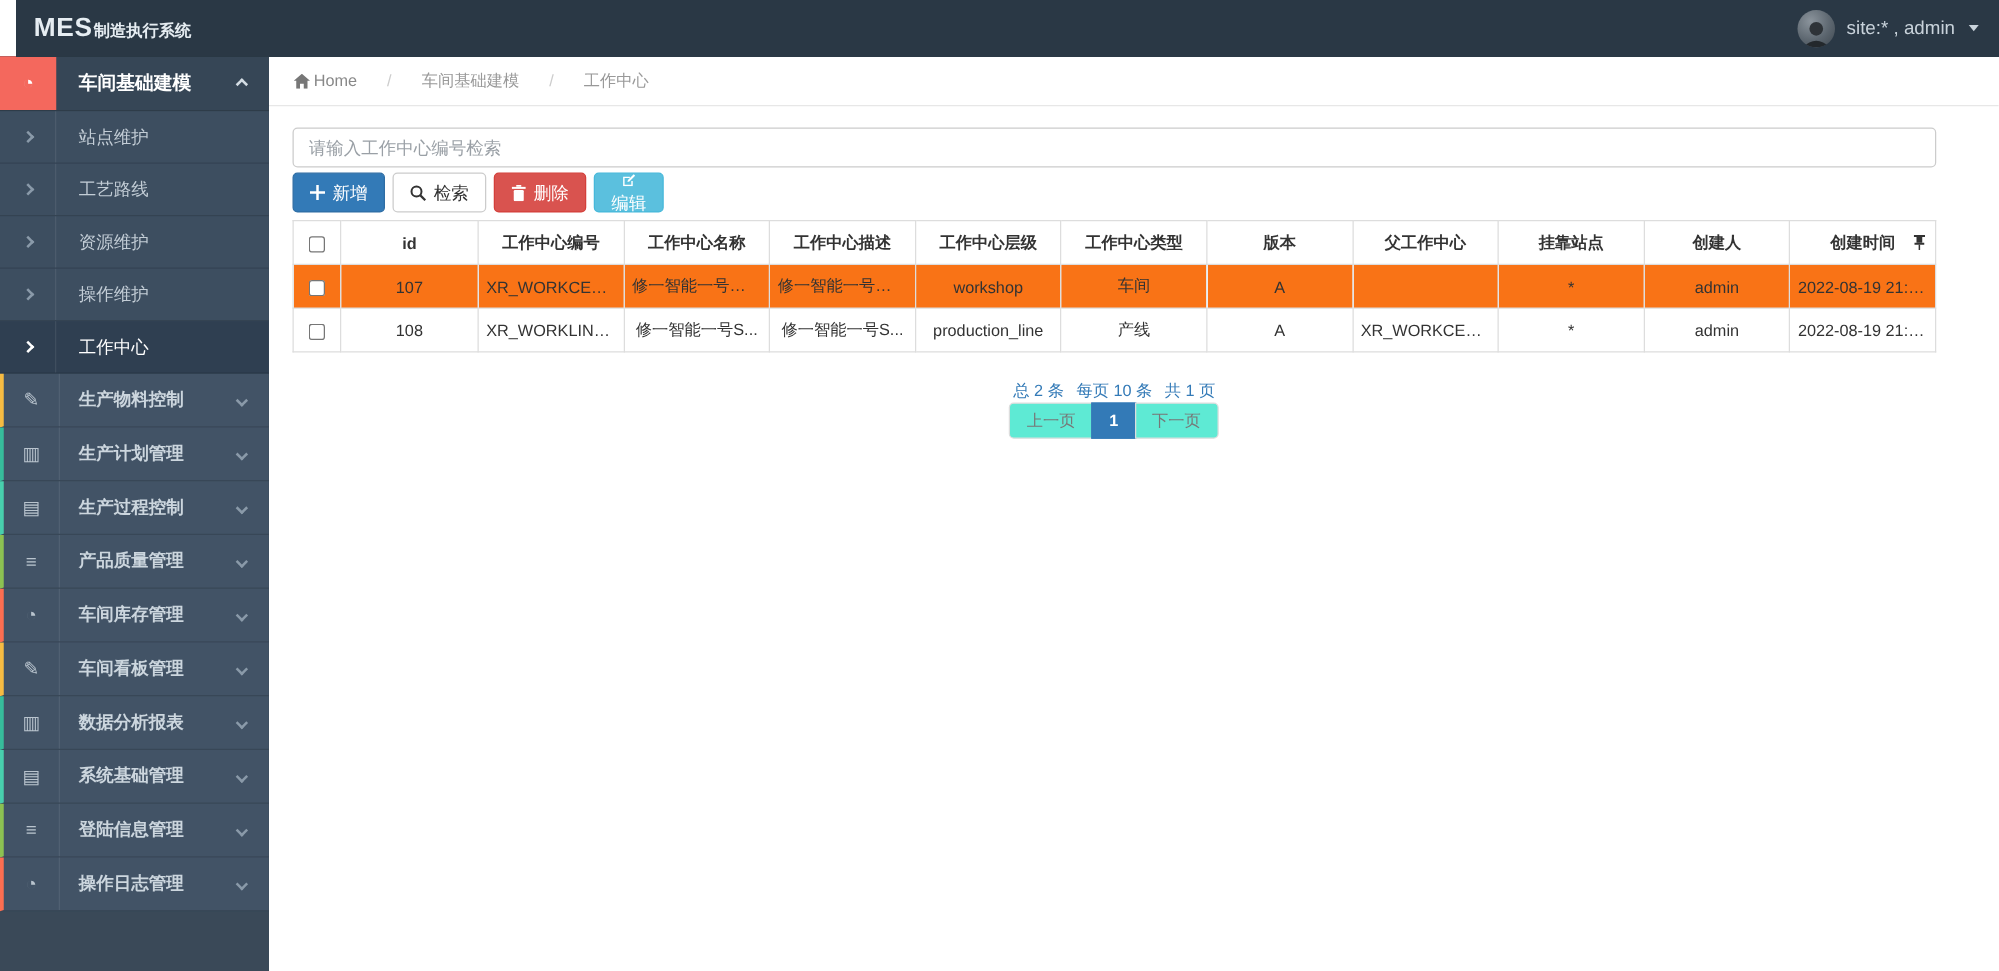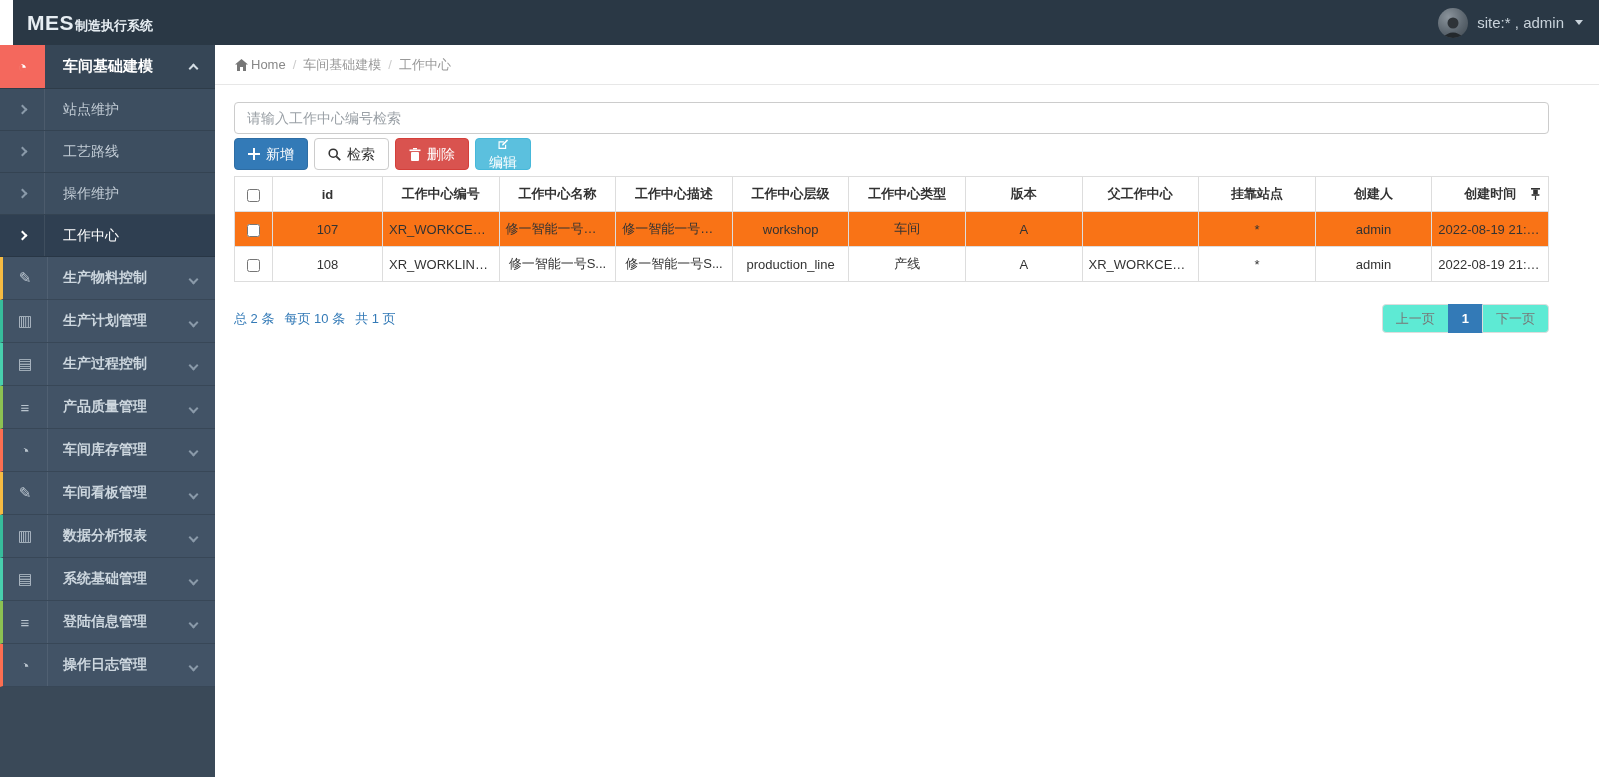--- a/index.html
+++ b/index.html
@@ -66,21 +66,21 @@
   .chev.right { transform:rotate(-45deg); }
   .chev.down  { transform:rotate(45deg); margin-top:-4px; }
   .chev.up    { transform:rotate(-135deg); margin-top:4px; border-color:#d4dde4; }
   .sub-item .chev { border-color:#8a9aa9; }
   .sub-item.active .chev { border-color:#fff; }
   .side-item .chev-wrap { margin-left:auto; margin-right:18px; }
 
   
   .main { margin-left:215px; padding-top:45px; }
   .breadcrumb {
-    height:40px; display:flex; align-items:center; gap:7px;
+    height:40px; display:flex; align-items:center; gap:24px;
     padding-left:20px; font-size:13px; color:#999; background:#fff;
     border-bottom:1px solid #e7e7e7;
   }
   .breadcrumb .home-link { display:flex; align-items:center; gap:3px; color:#888; cursor:pointer; }
   .breadcrumb .sep { color:#ccc; }
   .breadcrumb .crumb { color:#999; }
 
   .content { padding:17px 50px 0 19px; }
   .search-input {
     width:100%; height:32px; border:1px solid #ccc; border-radius:4px;
@@ -107,21 +107,21 @@
   }
   .grid th, .grid td {
     border:1px solid #ddd; text-align:center; padding:8px 6px;
     overflow:hidden; white-space:nowrap; text-overflow:ellipsis;
   }
   .grid th { font-weight:bold; position:relative; }
   .grid tr.striped td { background:#f97316; }
   .grid input[type=checkbox] { width:13px; height:13px; margin:0; vertical-align:middle; }
   .pin { position:absolute; right:8px; top:50%; transform:translateY(-50%); }
 
-  .pager-row { display:flex; justify-content:space-between; align-items:center; margin-top:22px; }
+  .pager-row { display:flex; justify-content:space-between; align-items:center; margin-top:22px;flex-direction:column; }
   .summary { display:flex; gap:10px; font-size:13px; color:#337ab7; }
   .pagination { display:flex; }
   .page-btn {
     border:1px solid #ddd; background:#5eead4; color:#777; font-size:13px;
     padding:7px 13px; margin-left:-1px; cursor:pointer; font-family:inherit; line-height:1;
   }
   .page-btn:first-child { border-radius:4px 0 0 4px; }
   .page-btn:last-child  { border-radius:0 4px 4px 0; }
   .page-btn.active { background:#337ab7; border-color:#337ab7; color:#fff; font-weight:bold; }
 </style>
@@ -159,20 +159,26 @@
     <span class="icon-cell">
         <span class="chev right"></span>
       </span>
     <span class="side-label">站点维护</span>
   </div>
   <div class="side-item sub-item">
     <span class="icon-cell">
         <span class="chev right"></span>
       </span>
     <span class="side-label">工艺路线</span>
+  </div>
+  <div class="side-item sub-item">
+    <span class="icon-cell">
+        <span class="chev right"></span>
+      </span>
+    <span class="side-label">资源维护</span>
   </div>
   <div class="side-item sub-item">
     <span class="icon-cell">
         <span class="chev right"></span>
       </span>
     <span class="side-label">操作维护</span>
   </div>
   <div class="side-item sub-item active">
     <span class="icon-cell">
         <span class="chev right"></span>

